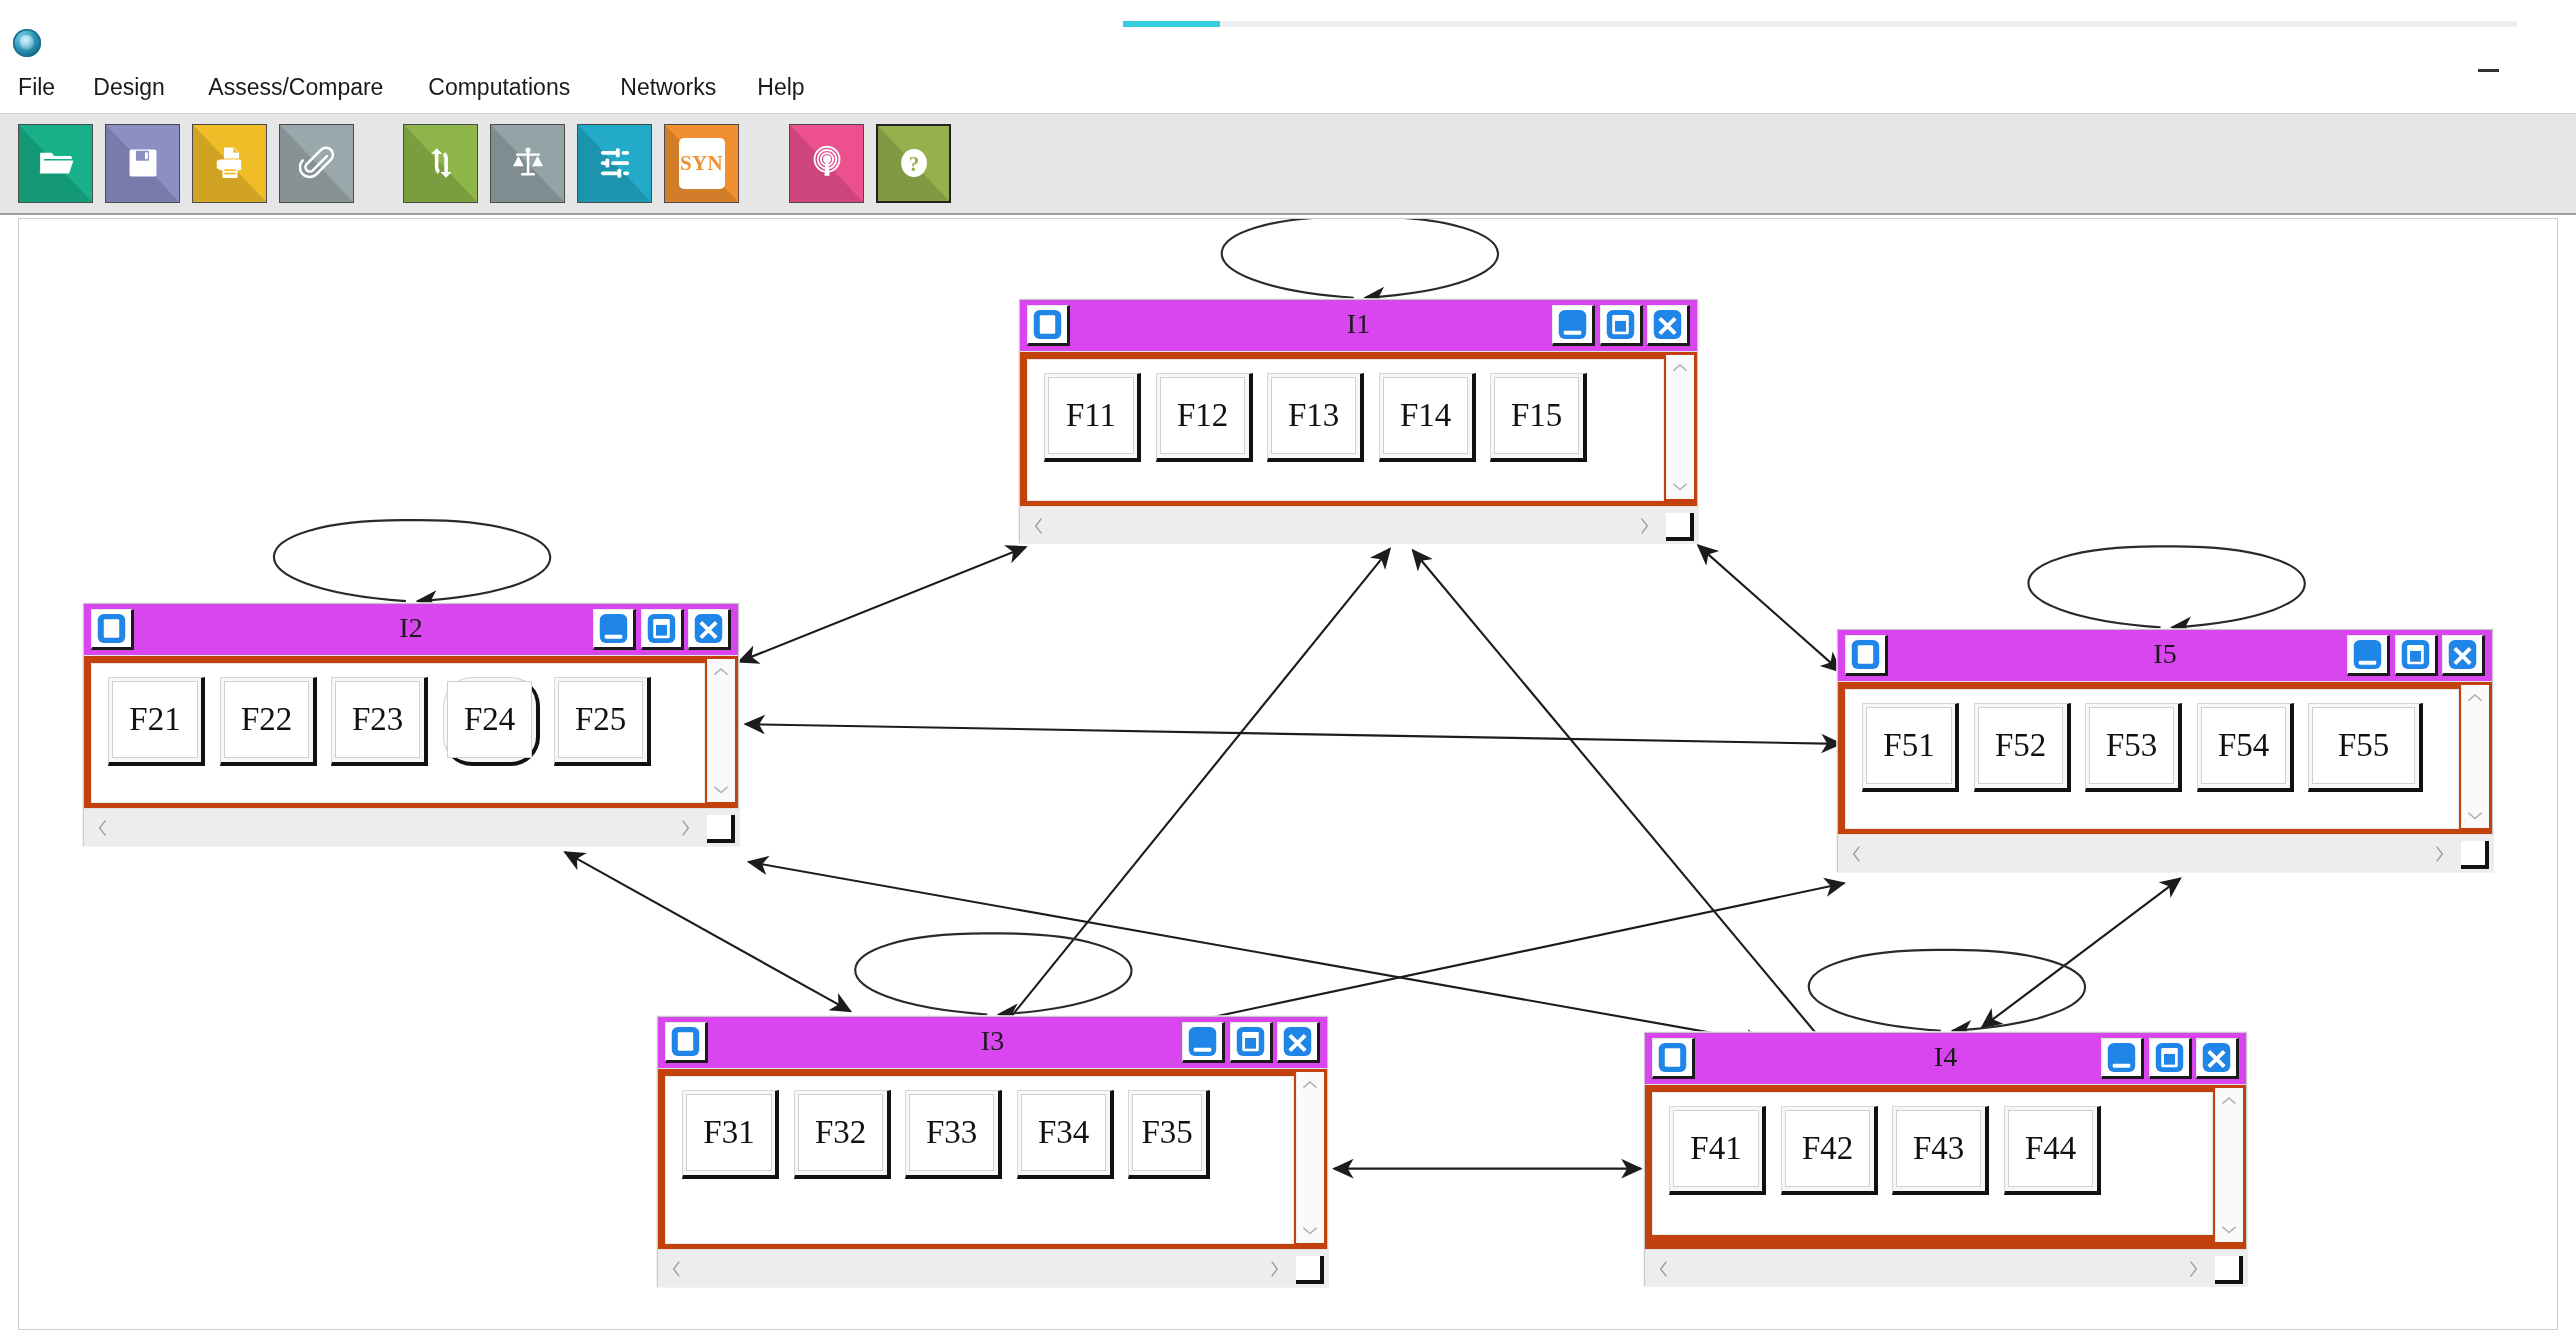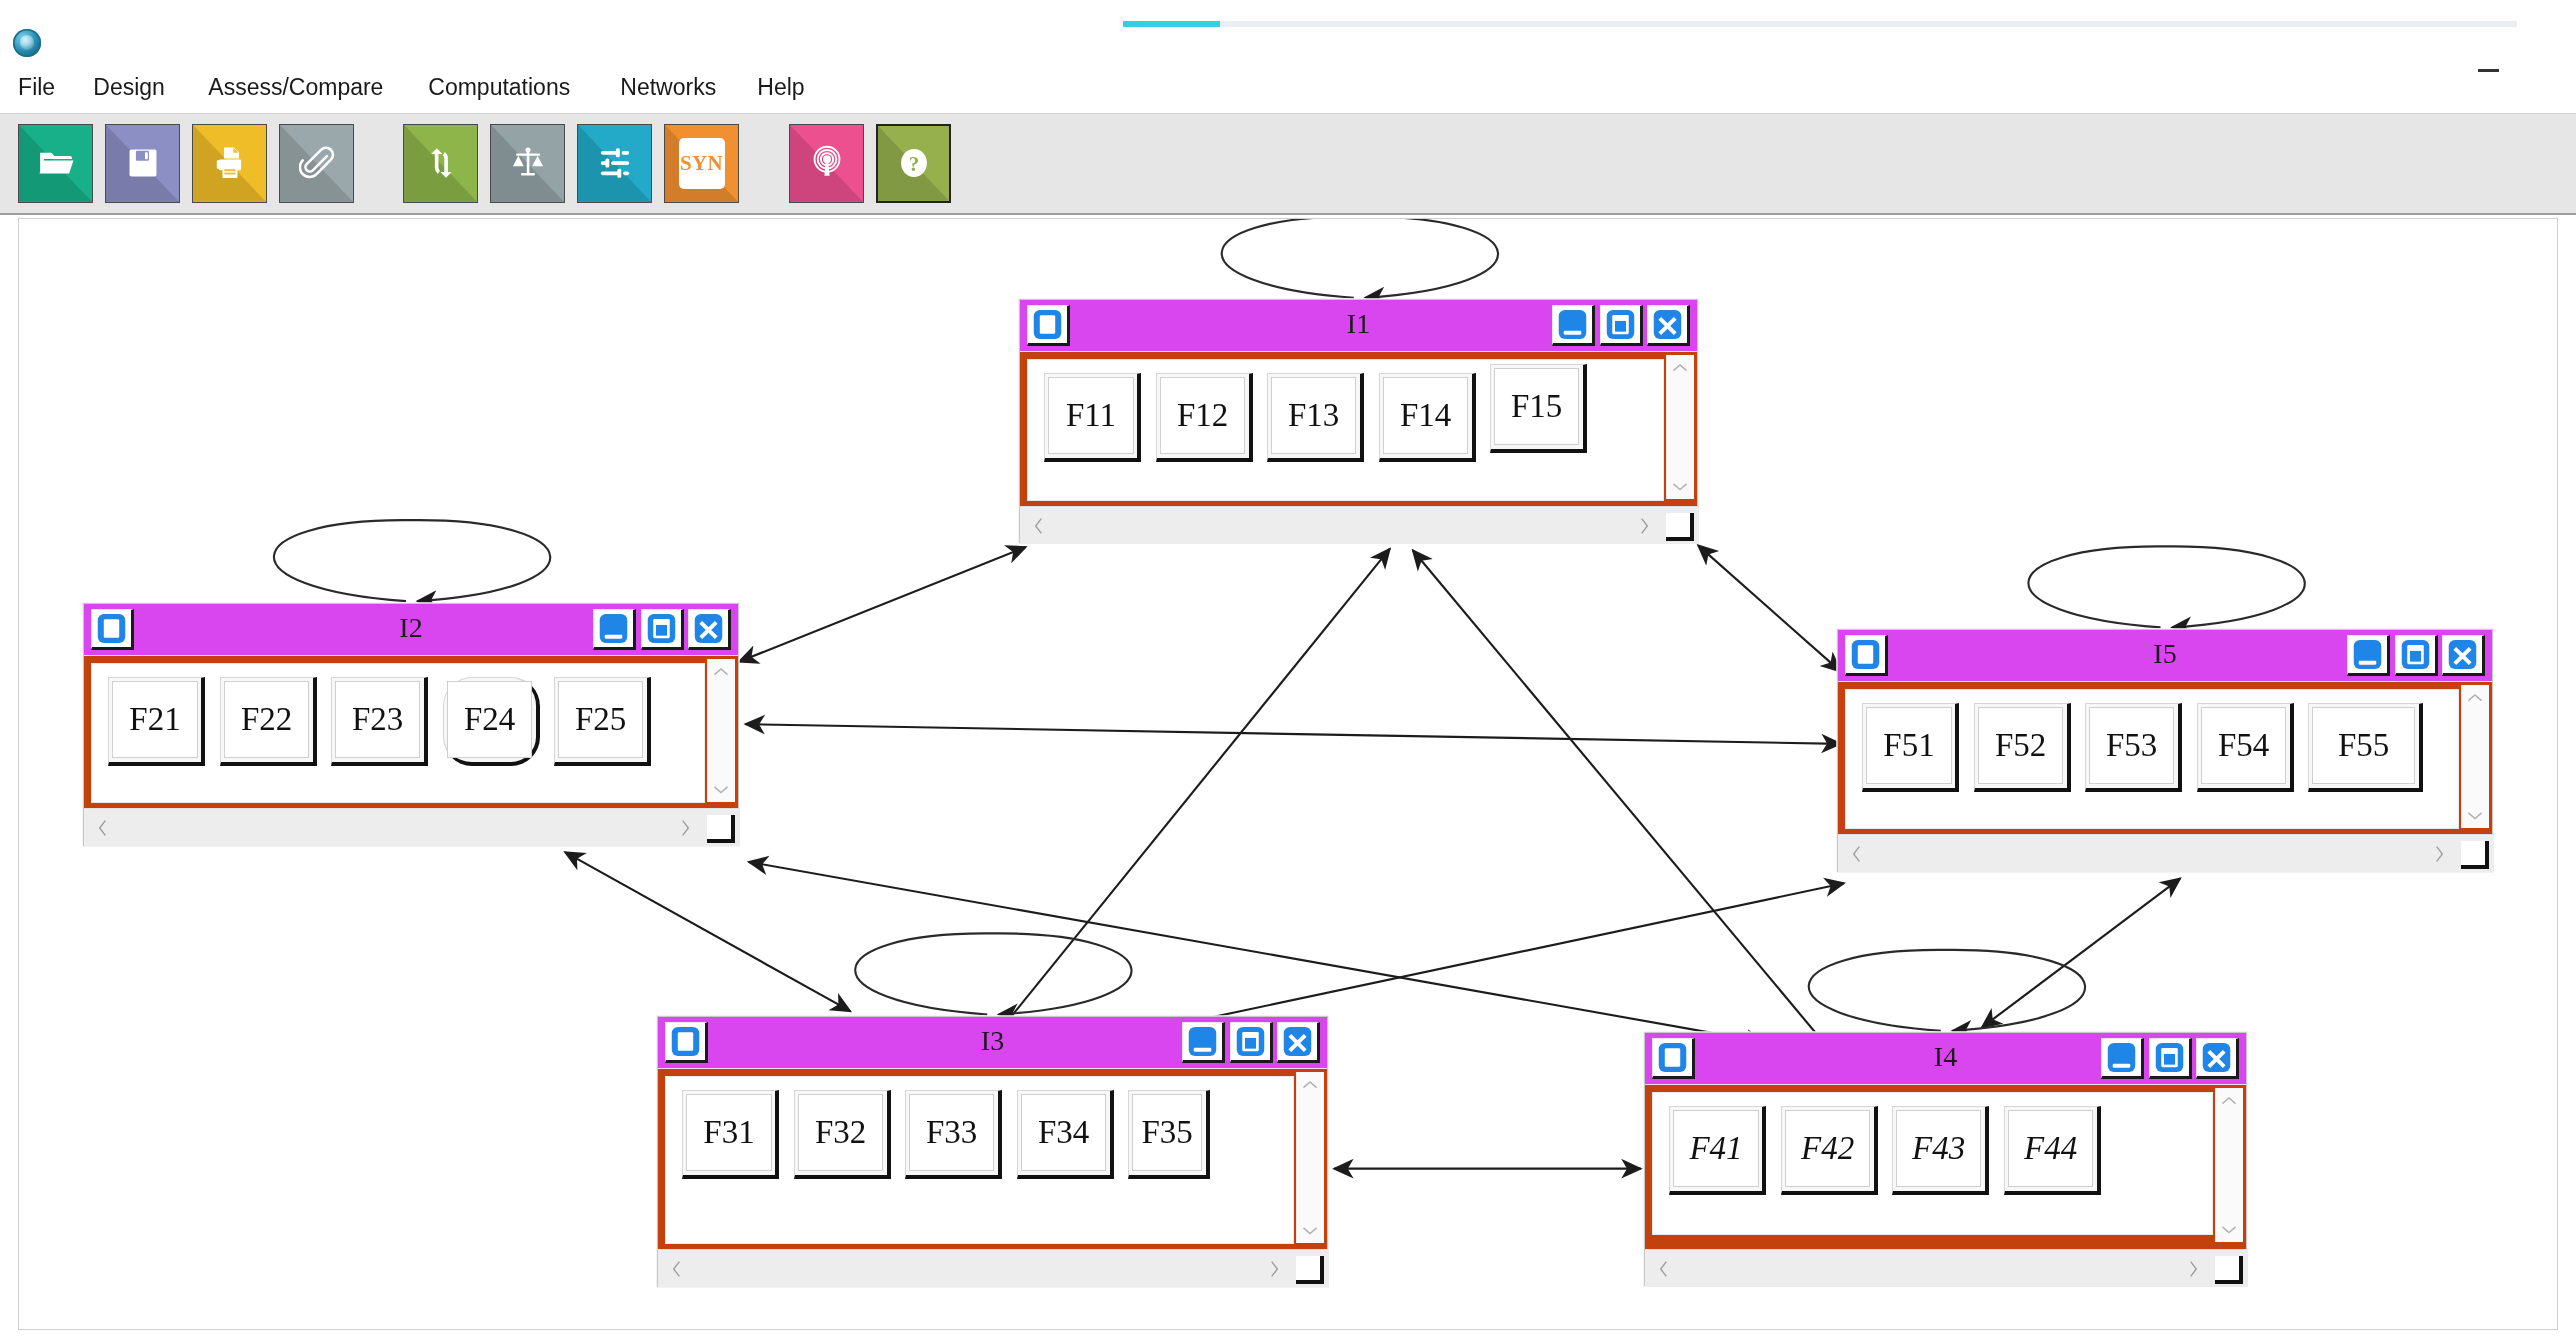--- a/index.html
+++ b/index.html
@@ -456,21 +456,21 @@
           </div>
           <div class="node" style="left: 128px; top: 13px; width: 97px; height: 89px;">
             <div class="inner">F12</div>
           </div>
           <div class="node" style="left: 239px; top: 13px; width: 97px; height: 89px;">
             <div class="inner">F13</div>
           </div>
           <div class="node" style="left: 351px; top: 13px; width: 97px; height: 89px;">
             <div class="inner">F14</div>
           </div>
-          <div class="node" style="left: 462px; top: 4px; width: 97px; height: 89px;">
+          <div class="node" style="left: 462px; top: 13px; width: 97px; height: 89px;">
             <div class="inner">F15</div>
           </div>
         </div>
         <div class="vsb" style="height: 144px;">
           <span class="chev up">
             <svg viewBox="0 0 22 14" width="18" height="11.5" fill="none" stroke="currentColor" stroke-width="1.7">
               <path d="M3 10.5 11 3.5l8 7"></path>
             </svg>
           </span>
           <span class="chev dn">
@@ -755,21 +755,21 @@
         <div class="tb-sq" style="right: 102px; top: 4.9px;">
           <span class="ic">
             <svg width="33" height="33" viewBox="0 0 24 24">
               <rect x="2" y="1.5" width="20" height="21" rx="4.5" fill="#1f86e8"></rect>
               <rect x="5.6" y="16.6" width="12.8" height="2.8" rx=".8" fill="#fff"></rect>
             </svg>
           </span>
         </div>
       </div>
       <div class="cl-body" style="height: 202px;">
-        <div class="cl-nodes" style="bottom: 52px; font-style: italic;">
+        <div class="cl-nodes" style="bottom: 52px;">
           <div class="node" style="left: 16.4px; top: 13px; width: 97px; height: 89px;">
             <div class="inner">F41</div>
           </div>
           <div class="node" style="left: 128px; top: 13px; width: 97px; height: 89px;">
             <div class="inner">F42</div>
           </div>
           <div class="node" style="left: 239px; top: 13px; width: 97px; height: 89px;">
             <div class="inner">F43</div>
           </div>
           <div class="node" style="left: 351px; top: 13px; width: 97px; height: 89px;">

